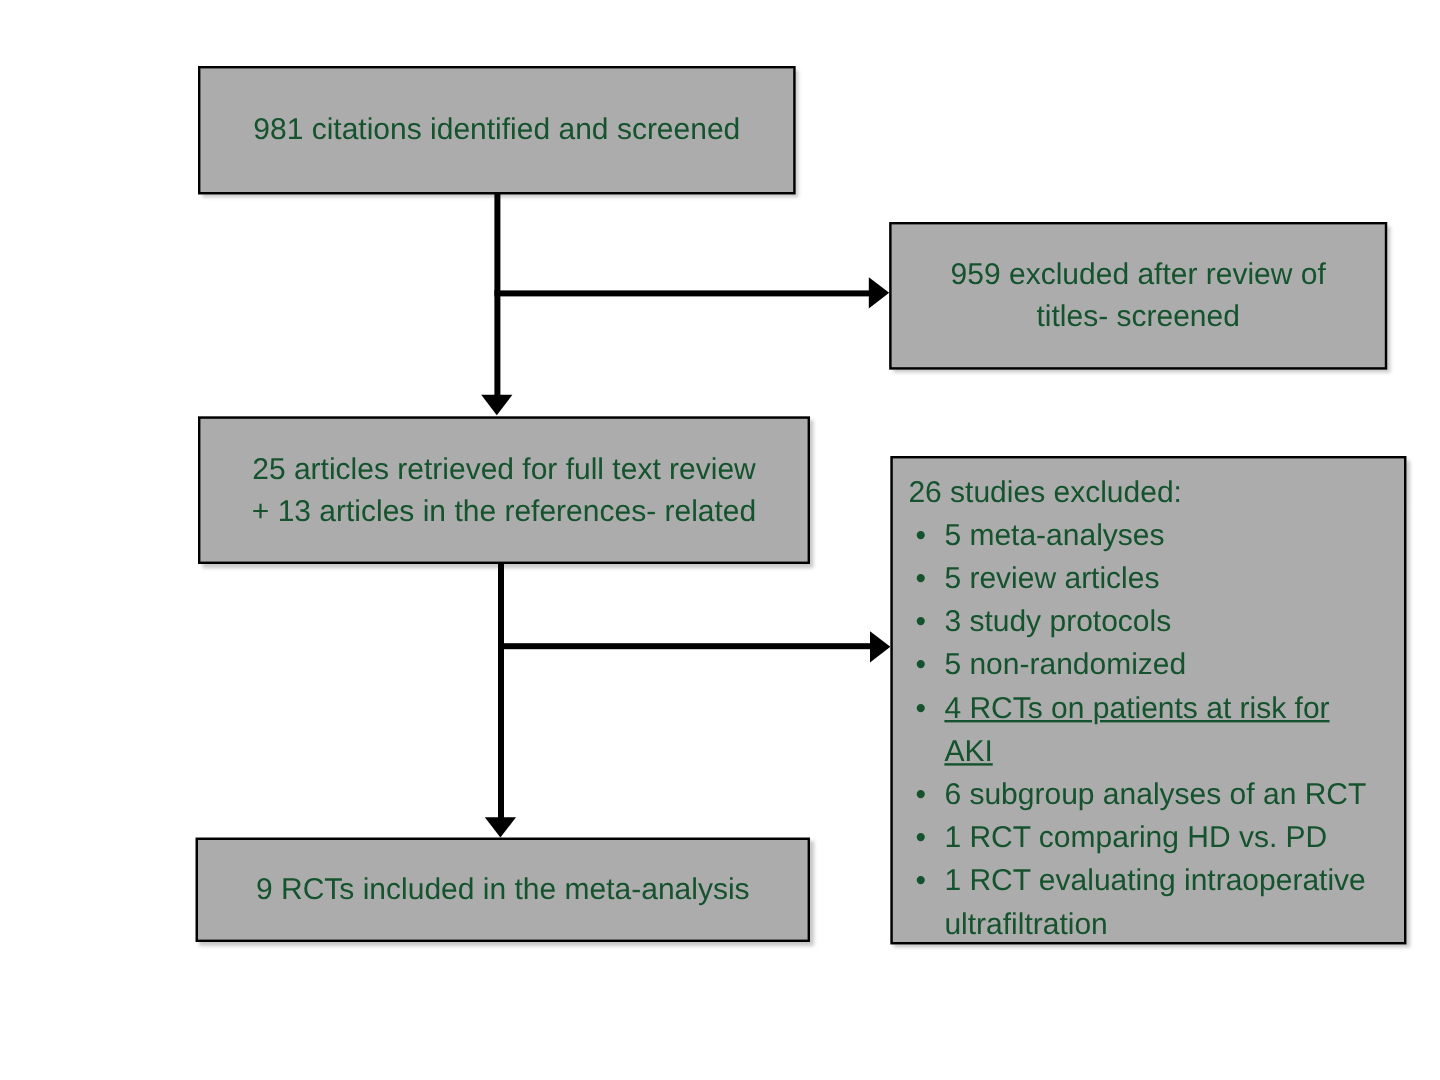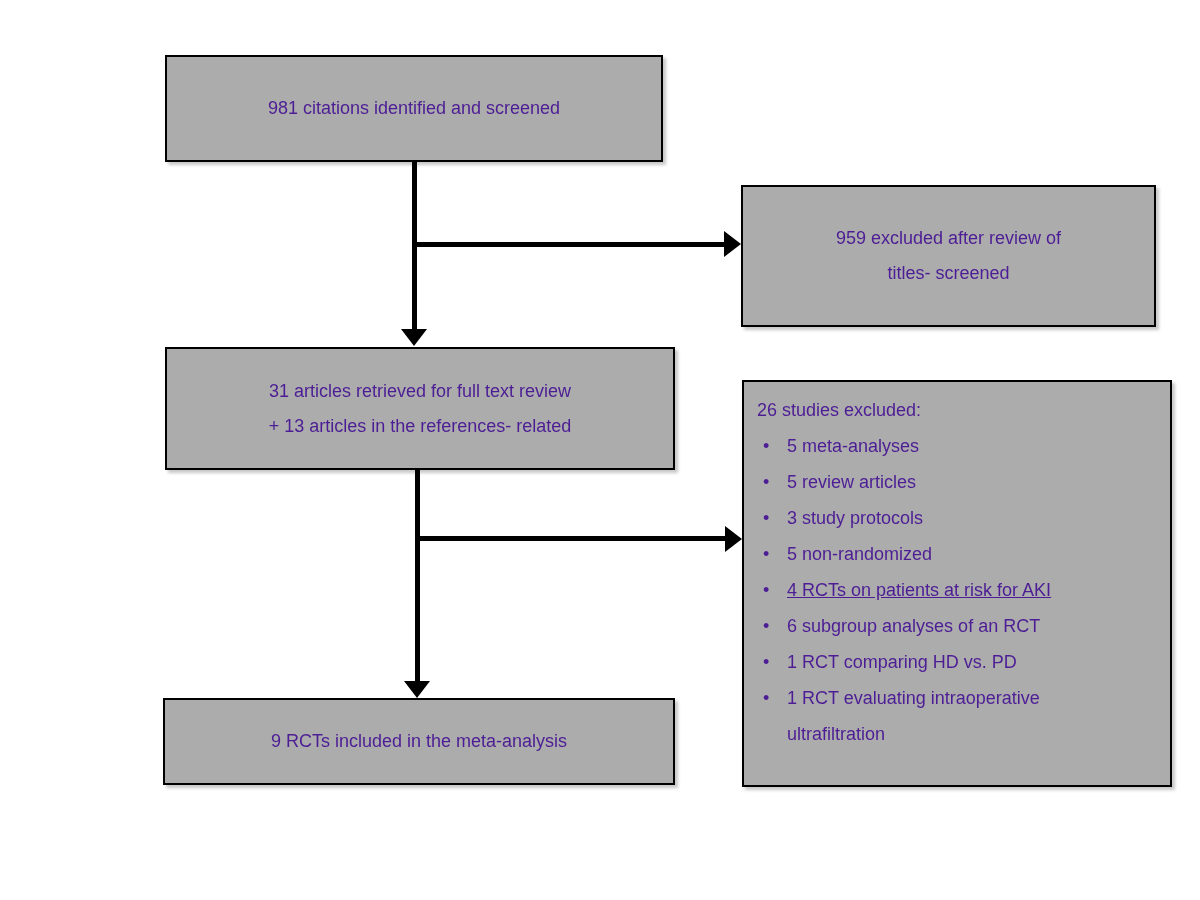--- a/index.html
+++ b/index.html
@@ -14,33 +14,33 @@
     background: #ffffff;
     font-family: "Liberation Sans", sans-serif;
     overflow: hidden;
   }
   .fbox {
     position: absolute;
     box-sizing: border-box;
     background: #acacac;
     border: 2.5px solid #000000;
     box-shadow: 3px 3px 3px rgba(0,0,0,0.22);
-    color: #4c1d95;
-    font-size: 18px;
+    color: #14532d;
+    font-size: 25px;
     line-height: 35px;
     display: flex;
     flex-direction: column;
     justify-content: center;
     align-items: center;
     text-align: center;
   }
   .fbox .line { white-space: nowrap; }
 
   #box-identified { left: 165px; top: 55px;  width: 498px; height: 107px; }
-  #box-excluded1  { left: 741px; top: 185px; width: 415px; height: 142px; }
+  #box-excluded1  { left: 741px; top: 185px; width: 415px; height: 123px; }
   #box-fulltext   { left: 165px; top: 347px; width: 510px; height: 123px; }
   #box-included   { left: 163px; top: 698px; width: 512px; height: 87px;  }
 
   #box-excluded2 {
     left: 742px; top: 380px; width: 430px; height: 407px;
     justify-content: flex-start;
     align-items: stretch;
     text-align: left;
     padding: 10px 28px 16px 13px;
     line-height: 36px;
@@ -97,21 +97,21 @@
   <div class="connector" id="hline1"></div>
   <div class="arrowhead arrow-down" id="arrowhead-down-1"></div>
   <div class="arrowhead arrow-right" id="arrowhead-right-1"></div>
 
   <div class="fbox" id="box-excluded1">
     <div class="line">959 excluded after review of</div>
     <div class="line">titles- screened</div>
   </div>
 
   <div class="fbox" id="box-fulltext">
-    <div class="line">31 articles retrieved for full text review</div>
+    <div class="line">25 articles retrieved for full text review</div>
     <div class="line">+ 13 articles in the references- related</div>
   </div>
 
   <div class="connector" id="vline2"></div>
   <div class="connector" id="hline2"></div>
   <div class="arrowhead arrow-down" id="arrowhead-down-2"></div>
   <div class="arrowhead arrow-right" id="arrowhead-right-2"></div>
 
   <div class="fbox" id="box-excluded2">
     <div>26 studies excluded:</div>

